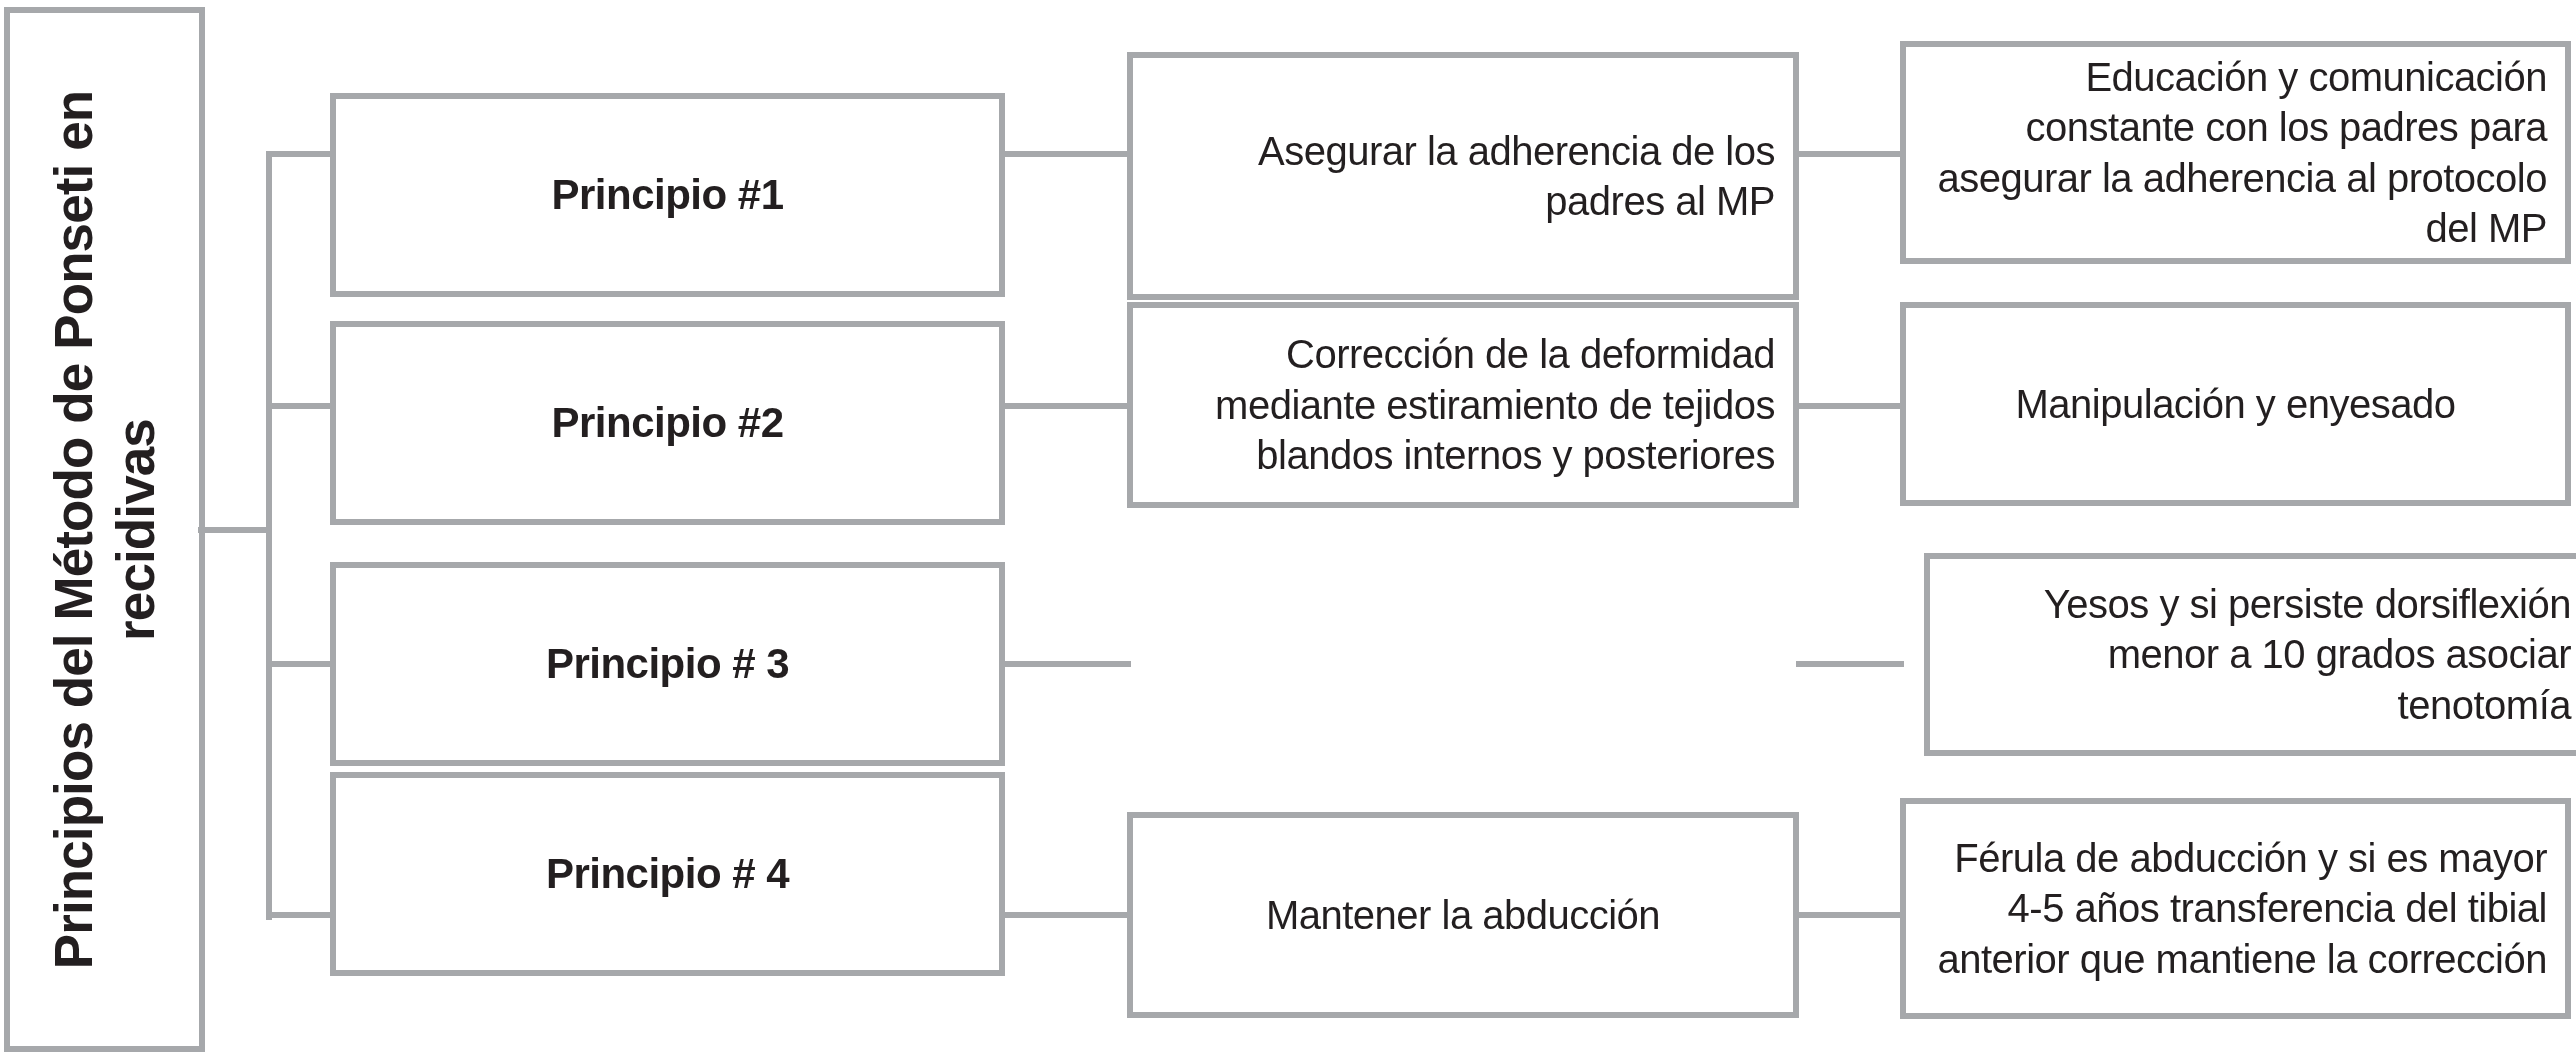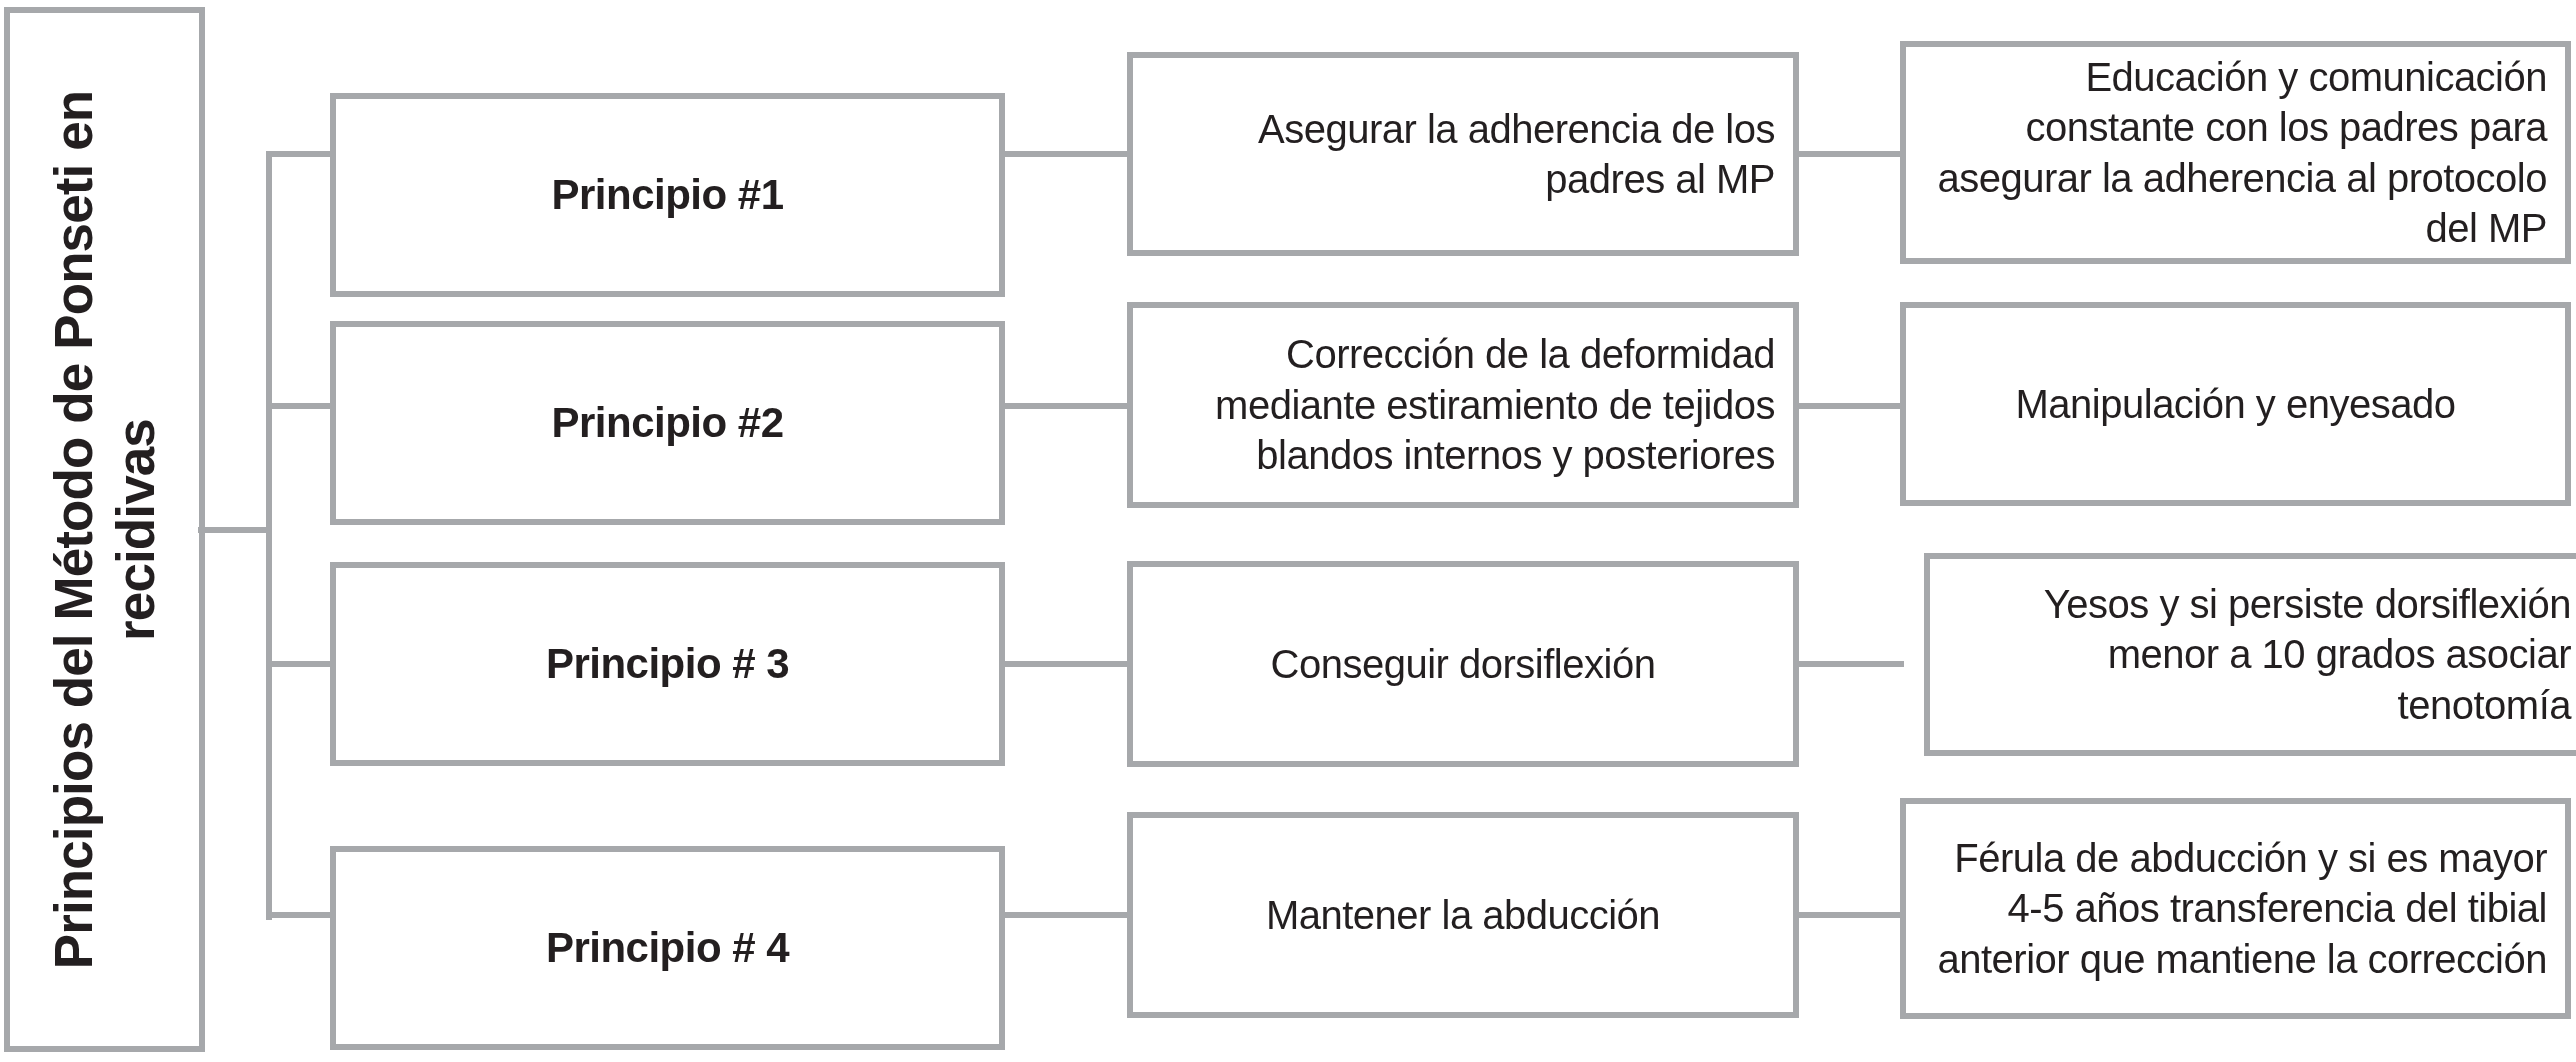--- a/index.html
+++ b/index.html
@@ -96,48 +96,45 @@
   <div class="hline" style="left:1001px;top:912px;width:130px;height:6.3px;"></div>
 
   <div class="hline" style="left:1796px;top:151px;width:108px;height:6.3px;"></div>
   <div class="hline" style="left:1796px;top:403px;width:108px;height:6.3px;"></div>
   <div class="hline" style="left:1796px;top:661px;width:108px;height:6.3px;"></div>
   <div class="hline" style="left:1796px;top:912px;width:108px;height:6.3px;"></div>
 
   <div class="box principle" style="left:330px;top:52px;width:675px;height:204px;margin-top:41px;">
     <span>Principio #1</span>
   </div>
-  <div class="box action" style="left:1127px;top:52px;width:672px;height:204px;">
+  <div class="box action" style="left:1127px;top:52px;width:672px;height:248px;">
     <span>Asegurar la adherencia de los padres al MP</span>
   </div>
   <div class="box detail" style="left:1900px;top:41px;width:671px;height:223px;">
     <span>Educación y comunicación constante con los padres para asegurar la adherencia al protocolo del MP</span>
   </div>
 
   <div class="box principle" style="left:330px;top:304px;width:675px;height:204px;margin-top:17px;">
     <span>Principio #2</span>
   </div>
   <div class="box action" style="left:1127px;top:302px;width:672px;height:206px;">
     <span>Corrección de la deformidad mediante estiramiento de tejidos blandos internos y posteriores</span>
   </div>
   <div class="box detail" style="left:1900px;top:302px;width:671px;height:204px;">
     <span>Manipulación y enyesado</span>
   </div>
 
   <div class="box principle" style="left:330px;top:562px;width:675px;height:204px;">
     <span>Principio # 3</span>
   </div>
-  <div class="box action" style="left:1127px;top:561px;width:672px;height:206px;">
-    <span>Conseguir dorsiflexión</span>
-  </div>
   <div class="box detail" style="left:1924px;top:553px;width:671px;height:203px;">
     <span>Yesos y si persiste dorsiflexión menor a 10 grados asociar tenotomía</span>
   </div>
 
-  <div class="box principle" style="left:330px;top:846px;width:675px;height:204px;">
+  <div class="box principle" style="left:330px;top:772px;width:675px;height:204px;">
     <span>Principio # 4</span>
   </div>
   <div class="box action" style="left:1127px;top:812px;width:672px;height:206px;">
     <span>Mantener la abducción</span>
   </div>
   <div class="box detail" style="left:1900px;top:798px;width:671px;height:221px;">
     <span>Férula de abducción y si es mayor 4-5 años transferencia del tibial anterior que mantiene la corrección</span>
   </div>
 
 </div>

